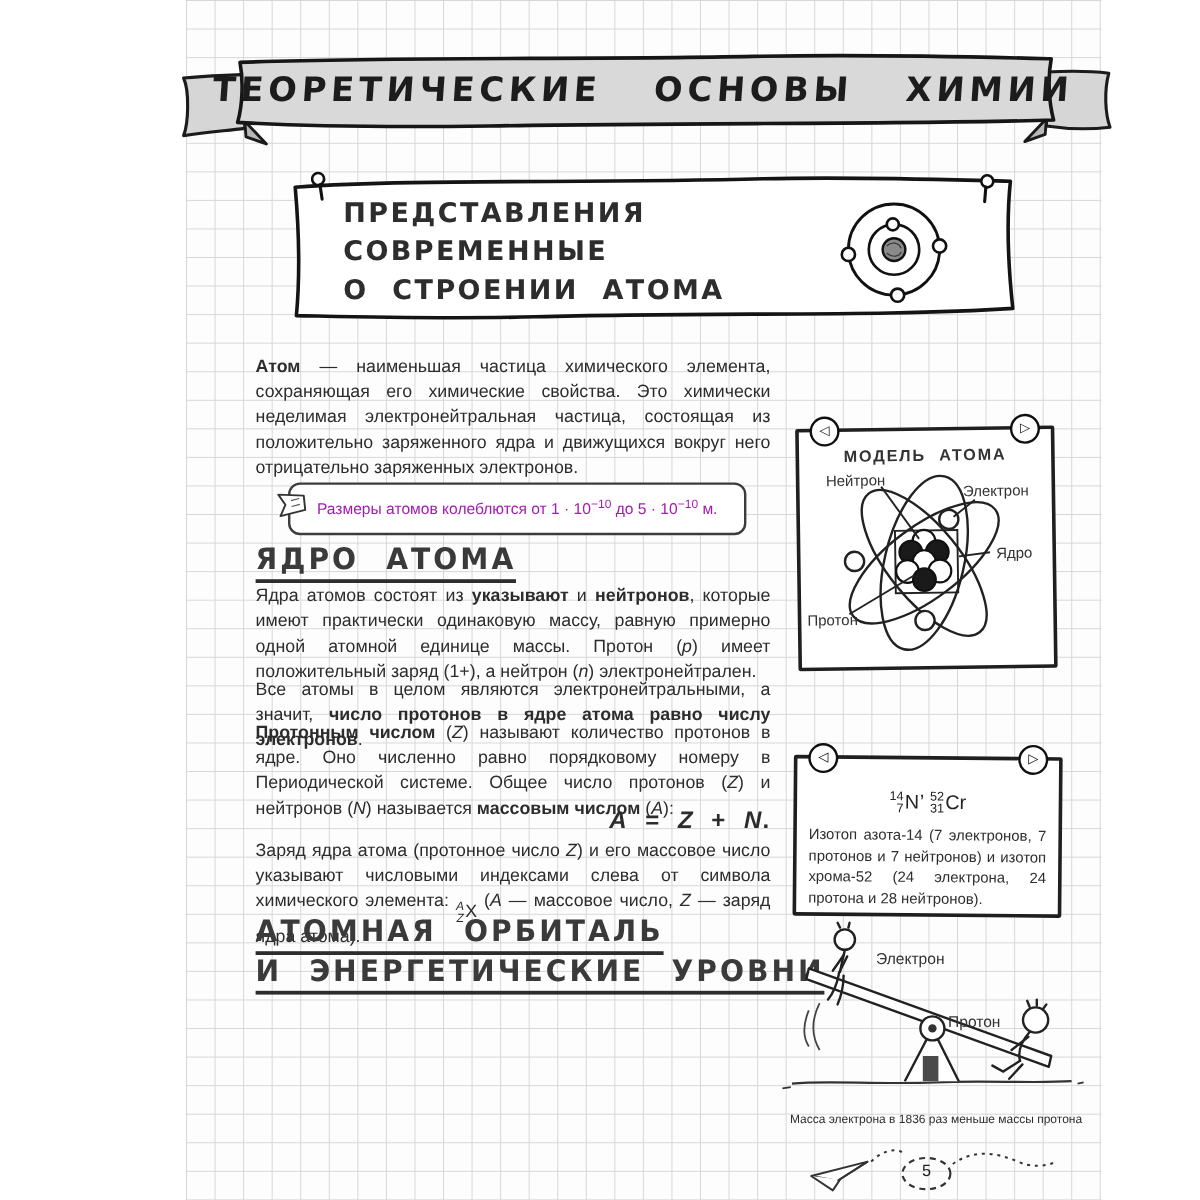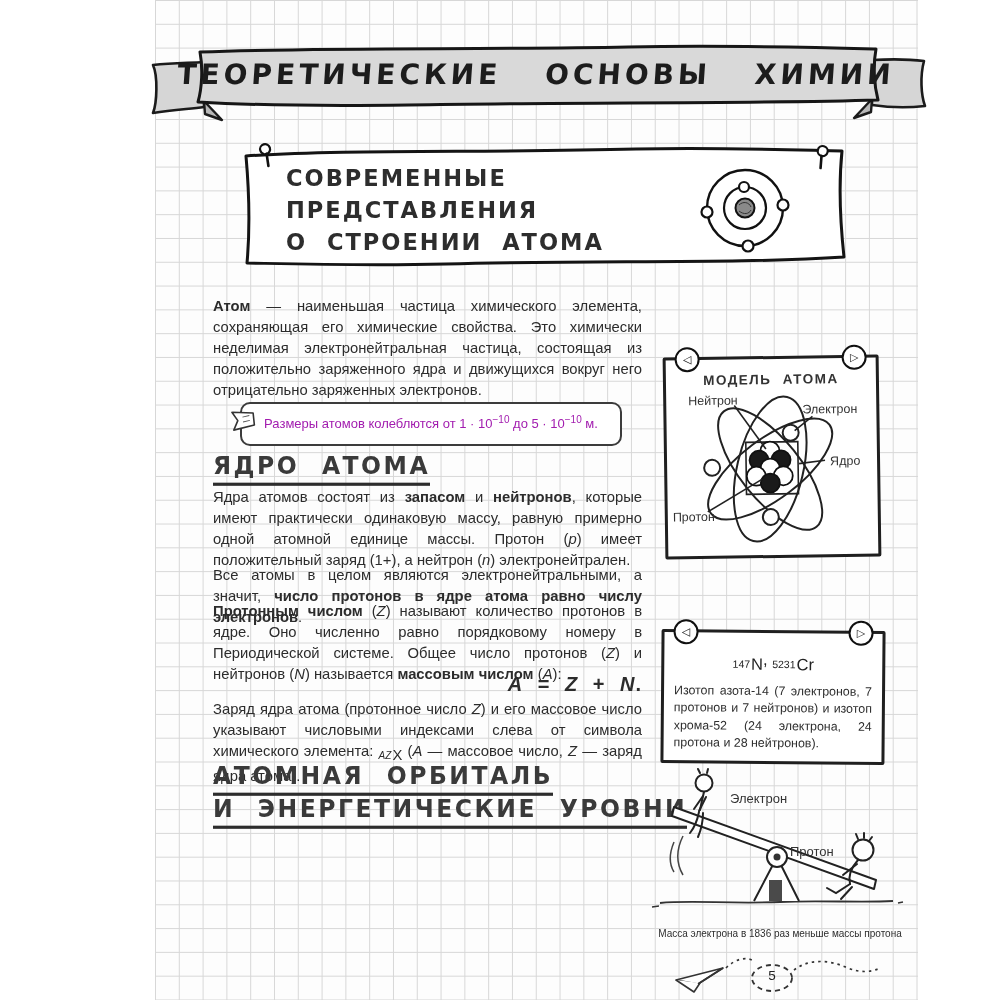--- a/index.html
+++ b/index.html
@@ -42,21 +42,21 @@
   
   .main{position:absolute;left:213px;top:0;width:429px;height:1000px;}
   .main p{
     position:absolute;left:0;width:429px;margin:0;
     font-size:14.8px;line-height:21px;text-align:justify;color:#2c2c2c;
   }
   .b{font-weight:700}
   .i{font-style:italic}
   .sup{font-size:10px;position:relative;top:-5px;letter-spacing:0}
   .nuclide{display:inline-flex;align-items:center;vertical-align:-3px;}
-  .stack{display:inline-flex;flex-direction:row;align-items:flex-end;font-size:10px;line-height:9.5px;margin-right:1px;font-weight:400}
+  .stack{display:inline-flex;flex-direction:column;align-items:flex-end;font-size:10px;line-height:9.5px;margin-right:1px;font-weight:400}
   .nuc-i .stack{font-style:italic}
   .nuc-sym{font-size:inherit}
 
   .size-note{
     position:absolute;left:27px;top:402px;width:378px;height:40px;
     background:#fff;border:2px solid #3c3c3c;border-radius:10px;
     display:flex;align-items:center;justify-content:center;
   }
   .size-note p{position:static;width:auto;font-size:13px;line-height:15px;text-align:center;color:#a21caf}
   .flag{position:absolute;left:-12px;top:6px;transform:rotate(-6deg)}
@@ -147,40 +147,40 @@
         <circle r="21" fill="none" stroke="#111" stroke-width="2.2"></circle>
         <circle r="9.5" fill="#8a8a8a" stroke="#111" stroke-width="2"></circle>
         <path d="M-6,-3 C-2,-7 4,-6 6,-1 M-6,3 C-1,7 4,6 6,2" stroke="#333" stroke-width="1" fill="none"></path>
         <circle cx="-38" cy="4" r="5.5" fill="#fff" stroke="#111" stroke-width="2.2"></circle>
         <circle cx="38" cy="-3" r="5.5" fill="#fff" stroke="#111" stroke-width="2.2"></circle>
         <circle cx="3" cy="38" r="5.5" fill="#fff" stroke="#111" stroke-width="2.2"></circle>
         <circle cx="-1" cy="-21" r="5" fill="#fff" stroke="#111" stroke-width="2.2"></circle>
       </g>
     </svg>
     <div class="note-title">
+      <div>ПРЕДСТАВЛЕНИЯ</div>
       <div>СОВРЕМЕННЫЕ</div>
-      <div>ПРЕДСТАВЛЕНИЯ</div>
       <div>О СТРОЕНИИ АТОМА</div>
     </div>
   </div>
 
   <div class="main">
     <p style="top:296px"><span class="b">Атом</span><span> — наименьшая частица химического элемента, сохраняющая его химические свойства. Это химически неделимая электронейтральная частица, состоящая из положительно заряженного ядра и движущихся вокруг него отрицательно заряженных электронов.</span></p>
 
     <div class="size-note">
       <svg class="flag" width="28" height="24" viewBox="0 0 28 24">
         <path d="M24,4 L3,1 L8,10 L3,19 L24,16 Z" fill="#ffffff" stroke="#333" stroke-width="1.6" stroke-linejoin="round"></path>
         <path d="M13,7 l7,-1 M13,12 l7,-1" stroke="#555" stroke-width="1" fill="none"></path>
       </svg>
       <p><span>Размеры атомов колеблются от 1 · 10</span><span class="sup">−10</span><span> до 5 · 10</span><span class="sup">−10</span><span> м.</span></p>
     </div>
 
     <h2 class="h-big" style="top:452px">ЯДРО АТОМА</h2>
 
-    <p style="top:487px"><span>Ядра атомов состоят из </span><span class="b">запасом</span><span> и </span><span class="b">нейтронов</span><span>, которые имеют практически одинаковую массу, равную примерно одной атомной единице массы. Протон (</span><span class="i">p</span><span>) имеет положительный заряд (1+), а нейтрон (</span><span class="i">n</span><span>) электронейтрален.</span></p>
+    <p style="top:487px"><span>Ядра атомов состоят из </span><span class="b">указывают</span><span> и </span><span class="b">нейтронов</span><span>, которые имеют практически одинаковую массу, равную примерно одной атомной единице массы. Протон (</span><span class="i">p</span><span>) имеет положительный заряд (1+), а нейтрон (</span><span class="i">n</span><span>) электронейтрален.</span></p>
     <p style="top:565px"><span>Все атомы в целом являются электронейтральными, а значит, </span><span class="b">число протонов в ядре атома равно числу электронов</span><span>.</span></p>
     <p style="top:601px"><span class="b">Протонным числом</span><span> (</span><span class="i">Z</span><span>) называют количество протонов в ядре. Оно численно равно порядковому номеру в Периодической системе. Общее число протонов (</span><span class="i">Z</span><span>) и нейтронов (</span><span class="i">N</span><span>) называется </span><span class="b">массовым числом</span><span> (</span><span class="i">A</span><span>):</span></p>
 
     <div class="formula"><span class="i">A</span><span> = </span><span class="i">Z</span><span> + </span><span class="i">N</span><span>.</span></div>
 
     <p style="top:699px"><span>Заряд ядра атома (протонное число </span><span class="i">Z</span><span>) и его массовое число указывают числовыми индексами слева от символа химического элемента: </span><span class="nuclide nuc-i">
           <span class="stack">
             <span>A</span>
             <span>Z</span>
           </span>

